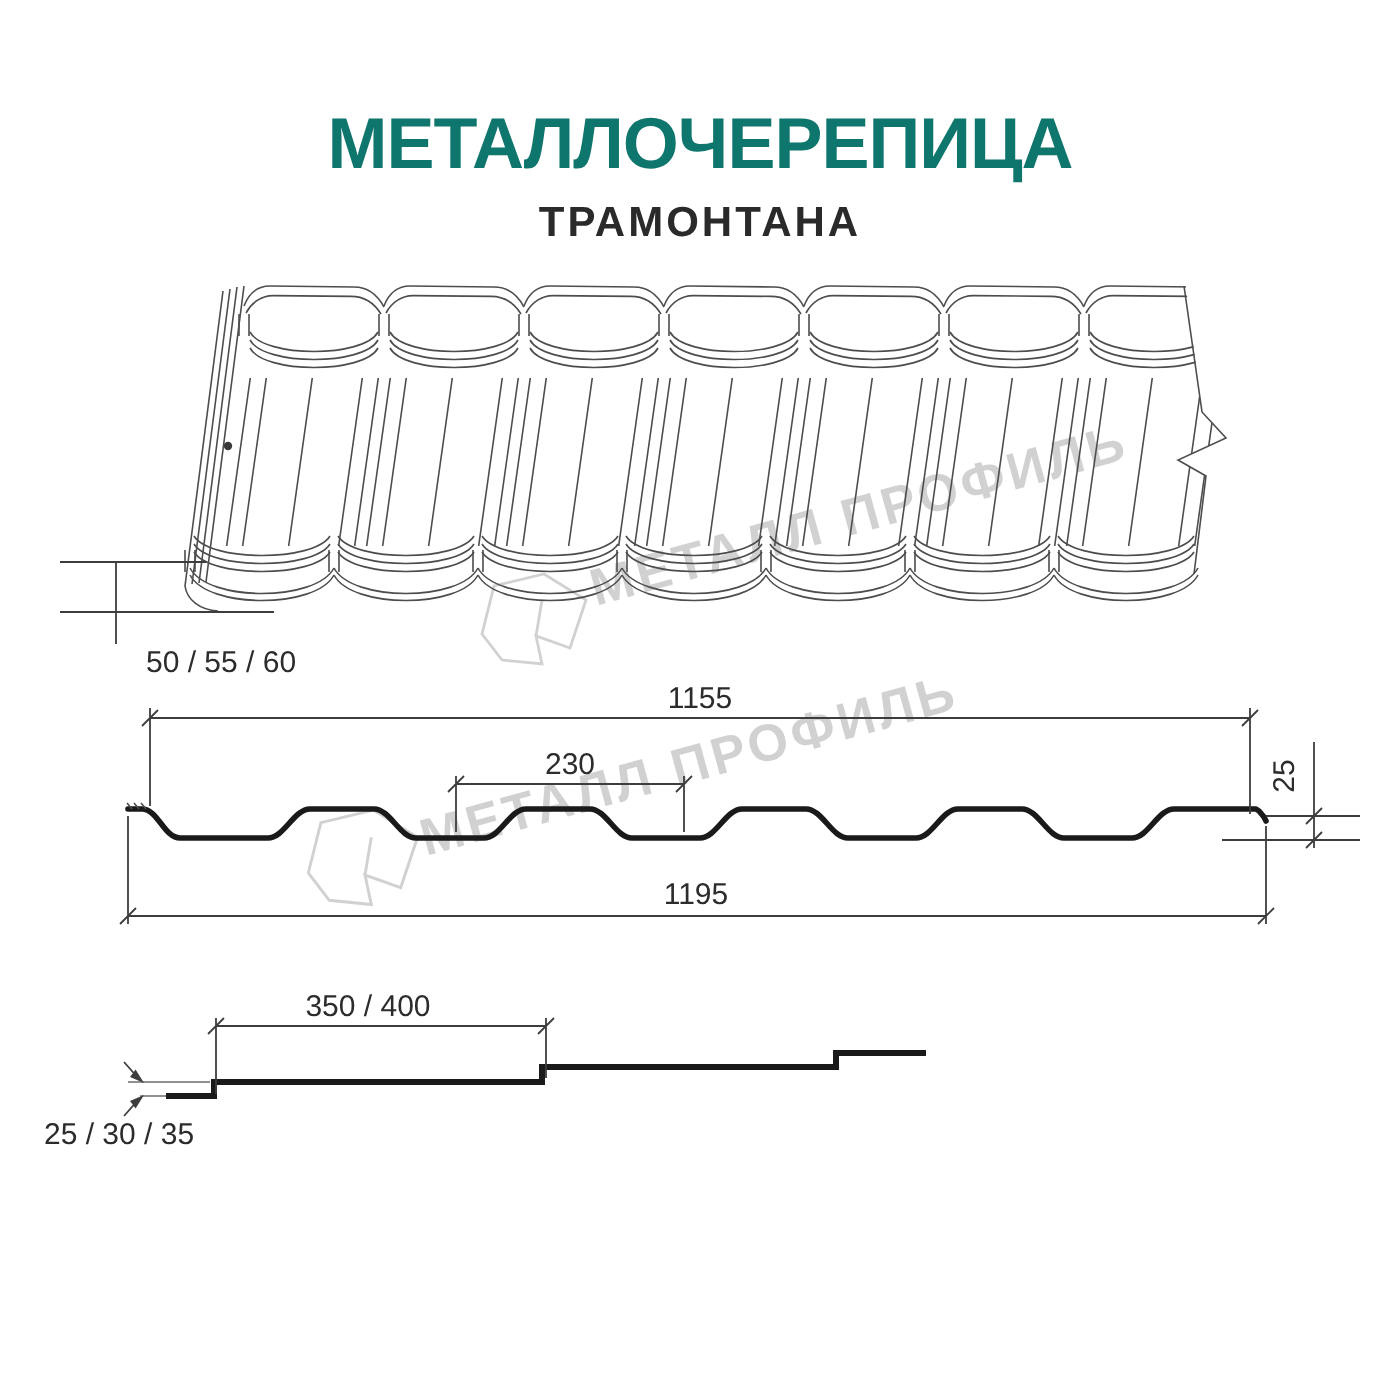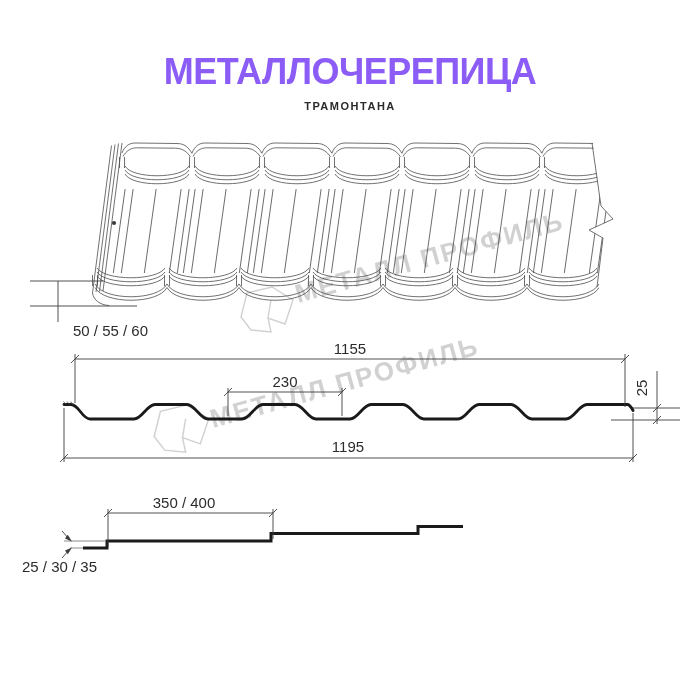--- a/index.html
+++ b/index.html
@@ -1,20 +1,20 @@
 <!DOCTYPE html>
 <html><head>
 <meta charset="utf-8">
 <style>
   html,body{margin:0;padding:0;background:#fff;}
   #stage{position:relative;width:700px;height:700px;background:#ffffff;overflow:hidden;
          font-family:"Liberation Sans",sans-serif;}
   #header{position:absolute;top:54px;left:0;width:700px;text-align:center;}
-  #title{font-size:36px;font-weight:700;letter-spacing:-0.5px;color:#8b5cf6;line-height:1;}
-  #subtitle{margin-top:11px;font-size:11px;font-weight:700;letter-spacing:1.5px;color:#2a2a2a;line-height:1;}
+  #title{font-size:36px;font-weight:700;letter-spacing:-0.5px;color:#0f766e;line-height:1;}
+  #subtitle{margin-top:11px;font-size:21px;font-weight:700;letter-spacing:1.5px;color:#2a2a2a;line-height:1;}
   svg{position:absolute;top:0;left:0;}
   .ln{fill:none;stroke:#4d4d4d;stroke-width:0.8;}
   .thick{fill:none;stroke:#1a1a1a;stroke-width:2.8;stroke-linejoin:round;stroke-linecap:round;}
   .stepthick{fill:none;stroke:#1a1a1a;stroke-width:3;stroke-linejoin:miter;}
   .dim{fill:none;stroke:#3d3d3d;stroke-width:0.9;}
   .thin{fill:none;stroke:#6e6e6e;stroke-width:0.8;}
   .dimtxt{font-family:"Liberation Sans",sans-serif;font-size:15px;fill:#2c2c2c;}
   .wm{font-family:"Liberation Sans",sans-serif;font-size:26px;font-weight:700;
       letter-spacing:2px;fill:#c6c6c6;opacity:0.8;}
   .wmlogo{fill:none;stroke:#c6c6c6;stroke-width:1.4;opacity:0.8;}

